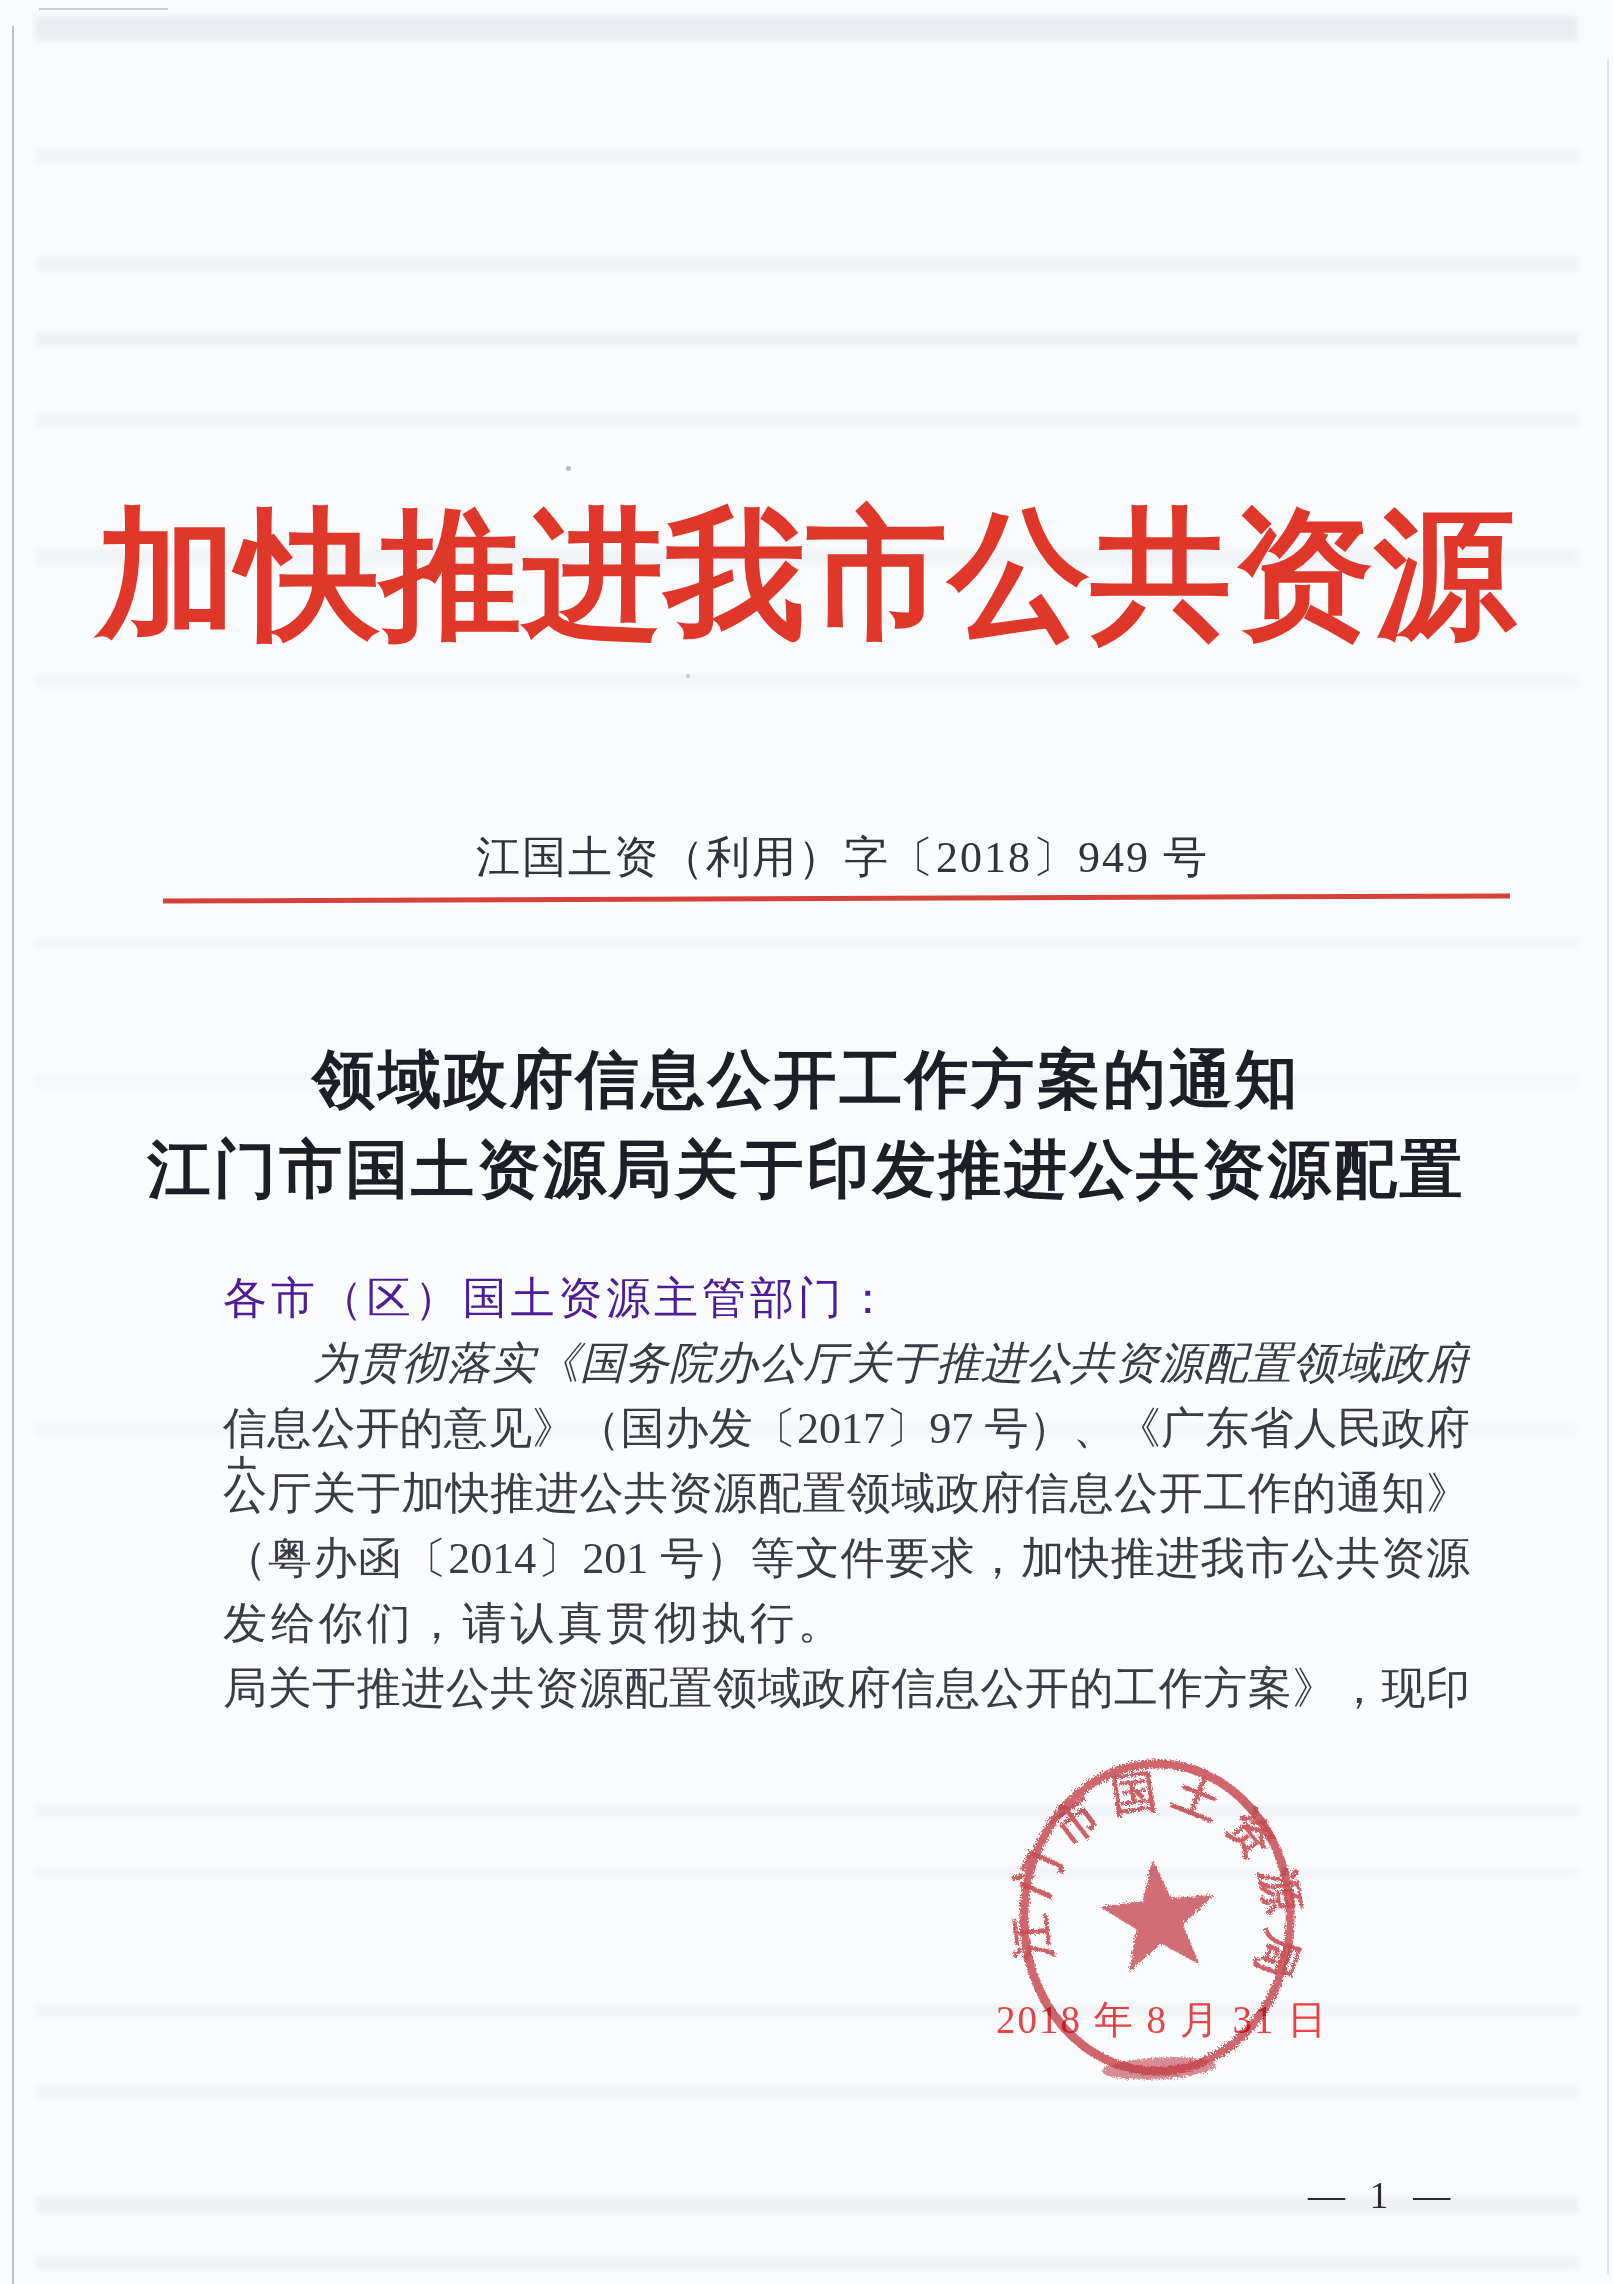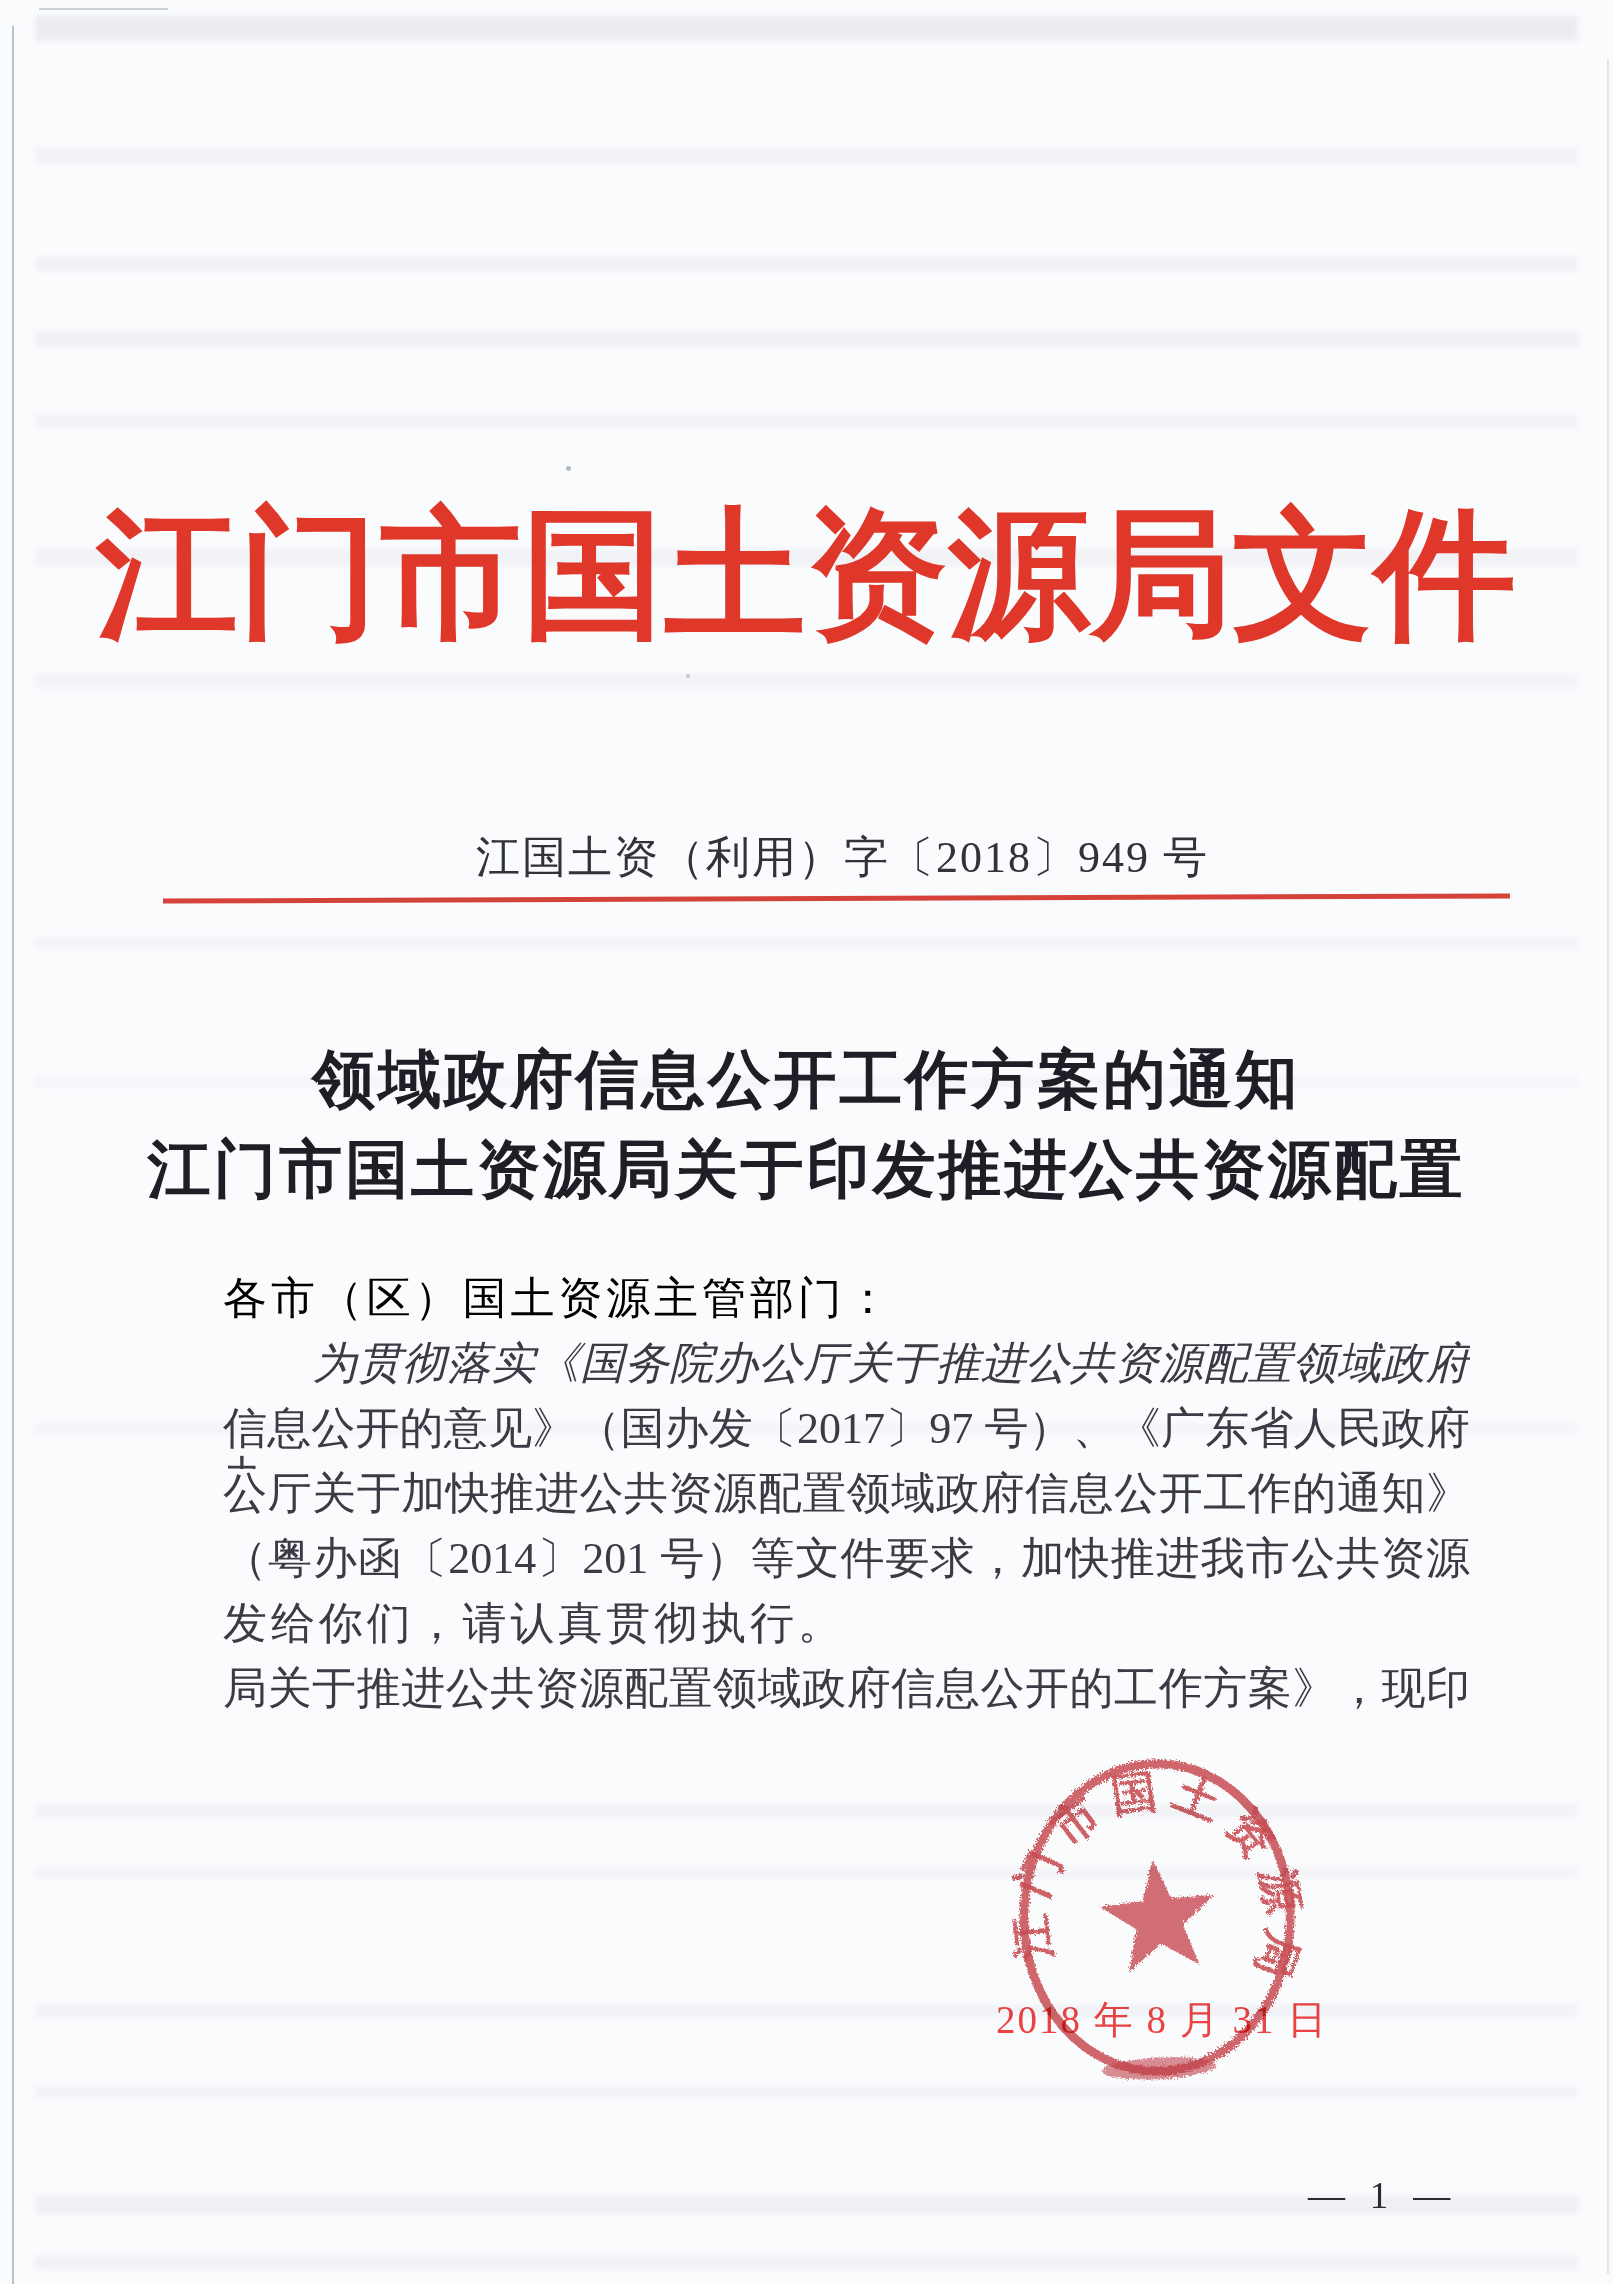--- a/index.html
+++ b/index.html
@@ -49,21 +49,21 @@
     position:absolute;top:1035px;left:0;width:100%;
     text-align:center;
     font-size:63px;line-height:90px;
     font-weight:bold;
     color:#1e1f26;
     letter-spacing:2.9px;
   }
   .salutation{
     position:absolute;top:1274px;left:223px;
     font-size:44px;line-height:49px;
-    color:#000000;
+    color:#4c1d95;
     letter-spacing:3.9px;
     white-space:nowrap;
   }
   .body-block{
     position:absolute;top:1339px;left:223px;width:1247px;
     font-size:44px;
     color:#3a3b44;
   }
   .bline{
     height:65px;line-height:49px;
@@ -120,21 +120,21 @@
   <div class="bleed" style="top:1805px;height:11.8px;opacity:.06;"></div>
   <div class="bleed" style="top:1868px;height:9.8px;opacity:.05;"></div>
   <div class="bleed" style="top:2005px;height:11.8px;opacity:.06;"></div>
   <div class="bleed" style="top:2086px;height:11.8px;opacity:.06;"></div>
   <div class="bleed" style="top:2196px;height:17.6px;opacity:.08;"></div>
   <div class="bleed" style="top:2256px;height:13.7px;opacity:.07;"></div>
 
   <div class="speck" style="left:566px;top:466px;"></div>
   <div class="speck" style="left:686px;top:674px;width:3.9px;height:3.9px;opacity:.4;"></div>
 
-  <div class="red-head">江门市国土资源局文件</div>
+  <div class="red-head">加快推进我市公共资源</div>
 
   <div class="doc-number">江国土资（利用）字〔2018〕949 号</div>
 
   <div class="red-rule"></div>
 
   <div class="doc-title">
     <div>领域政府信息公开工作方案的通知</div>
     <div>江门市国土资源局关于印发推进公共资源配置</div>
   </div>
 

